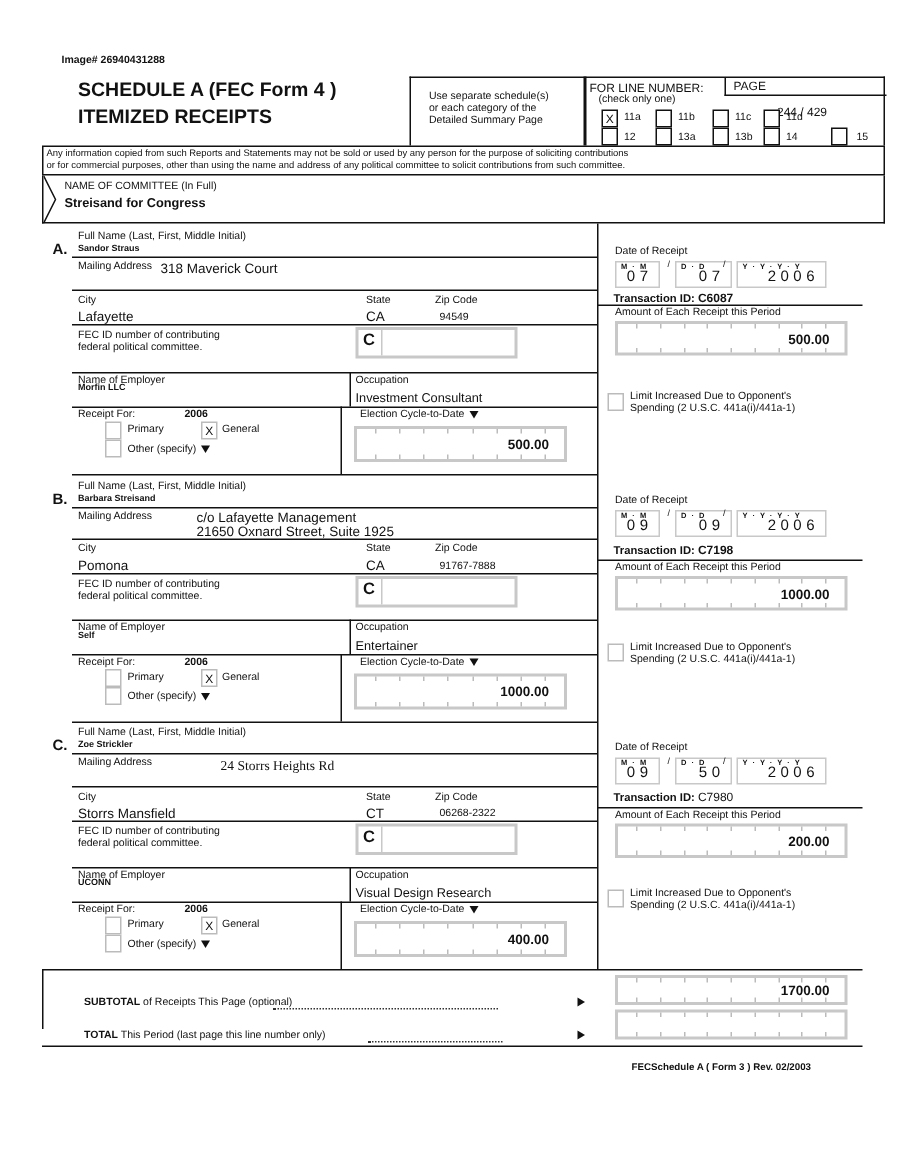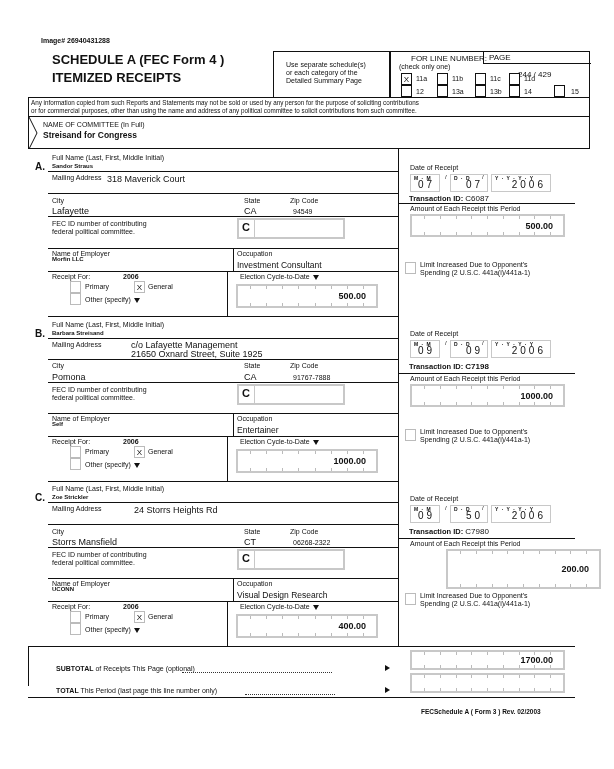--- a/index.html
+++ b/index.html
@@ -41,21 +41,21 @@
 <div class="abs bold" style="left:52px;top:52px;font-size:13px;">SCHEDULE A (FEC Form 4   )</div>
 <div class="abs bold" style="left:52px;top:70px;font-size:13px;">ITEMIZED RECEIPTS</div>
 
 <div class="abs" style="left:273px;top:51px;width:117px;height:46px;border:1px solid #111;border-bottom:none;">
   <div class="abs" style="left:12px;top:9px;font-size:7px;line-height:8px;">Use separate schedule(s)</div>
   <div class="abs" style="left:12px;top:17px;font-size:7px;line-height:8px;">or each category of the</div>
   <div class="abs" style="left:12px;top:25px;font-size:7px;line-height:8px;">Detailed Summary Page</div>
 </div>
 
 <div class="abs" style="left:390px;top:51px;width:200px;height:46px;border:1px solid #111;border-bottom:none;">
-  <div class="abs" style="left:20px;top:2px;font-size:8px;">FOR LINE NUMBER:</div>
+  <div class="abs" style="left:2px;top:2px;font-size:8px;">FOR LINE NUMBER:</div>
   <div class="abs" style="left:8px;top:11px;font-size:7px;">(check only one)</div>
   <div class="abs" style="left:92px;top:0;width:108px;height:12px;border-left:1px solid #111;border-bottom:1px solid #111;">
     <span class="abs" style="left:5px;top:1px;font-size:8px;">PAGE</span>
     <span class="abs" style="left:34px;top:18px;font-size:8px;">244 / 429</span>
   </div>
 
   <div class="chk dark" style="left:10px;top:21px;">X</div>
   <span class="abs" style="left:25px;top:23px;font-size:7px;">11a</span>
   <div class="chk dark" style="left:46px;top:21px;"></div>
   <span class="abs" style="left:61px;top:23px;font-size:7px;">11b</span>
@@ -162,21 +162,21 @@
   <span class="slash" style="left:445px;top:174px;">/</span>
   <div class="datebox" style="left:450px;top:174px;width:38px;">
       <span class="hdr">D · D</span>
       <span class="dv">07</span>
     </div>
   <span class="slash" style="left:482px;top:174px;">/</span>
   <div class="datebox" style="left:491px;top:174px;width:60px;">
       <span class="hdr">Y · Y · Y · Y</span>
       <span class="dv">2006</span>
     </div>
-  <div class="abs bold" style="left:409px;top:194px;font-size:7.5px;"><span>Transaction ID:</span> <span style="font-weight:normal;font-size:8px;">C6087</span></div>
+  <div class="abs bold" style="left:409px;top:194px;font-size:7.5px;"><span>Transaction ID:</span> <span style="font-weight:bold;font-size:8px;">C6087</span></div>
   <div class="thin-h" style="left:398px;top:203px;width:177px;"></div>
   <div class="lbl" style="left:410px;top:205px;">Amount of Each Receipt this Period</div>
   <div class="moneybox" style="left:410px;top:214px;width:155px;height:23px;">
     <div class="ticks-top">
         <span></span>
         <span></span>
         <span></span>
         <span></span>
         <span></span>
         <span></span>
@@ -313,21 +313,21 @@
   <div class="lbl" style="left:420px;top:428px;">Limit Increased Due to Opponent's</div>
   <div class="lbl" style="left:420px;top:436px;">Spending (2 U.S.C. 441a(i)/441a-1)</div>
 </div>
 
 <div>
   <div class="lbl" style="left:52px;top:485px;">Full Name (Last, First, Middle Initial)</div>
   <div class="abs bold" style="left:35px;top:492px;font-size:10px;">C.</div>
   <div class="tiny" style="left:52px;top:494px;">Zoe Strickler</div>
   <div class="line-h" style="left:48px;top:502px;width:350px;"></div>
   <div class="lbl" style="left:52px;top:505px;">Mailing Address</div>
-  <div class="val" style="left:134px;top:505px;">24 Storrs Heights Rd</div>
+  <div class="val" style="left:147px;top:505px;font-family:Liberation Serif, serif;">24 Storrs Heights Rd</div>
   <div class="thin-h" style="left:48px;top:524px;width:350px;"></div>
   <div class="lbl" style="left:52px;top:528px;">City</div>
   <div class="lbl" style="left:244px;top:528px;">State</div>
   <div class="lbl" style="left:290px;top:528px;">Zip Code</div>
   <div class="val" style="left:52px;top:537px;">Storrs Mansfield</div>
   <div class="val" style="left:244px;top:537px;">CT</div>
   <div class="abs" style="left:293px;top:539px;font-size:7px;">06268-2322</div>
   <div class="thin-h" style="left:48px;top:547px;width:350px;"></div>
   <div class="lbl" style="left:52px;top:551px;">FEC ID number of contributing</div>
   <div class="lbl" style="left:52px;top:559px;">federal political committee.</div>
@@ -387,21 +387,21 @@
       <span class="dv">50</span>
     </div>
   <span class="slash" style="left:482px;top:505px;">/</span>
   <div class="datebox" style="left:491px;top:505px;width:60px;">
       <span class="hdr">Y · Y · Y · Y</span>
       <span class="dv">2006</span>
     </div>
   <div class="abs bold" style="left:409px;top:527px;font-size:7.5px;"><span>Transaction ID:</span> <span style="font-weight:normal;font-size:8px;">C7980</span></div>
   <div class="thin-h" style="left:398px;top:538px;width:177px;"></div>
   <div class="lbl" style="left:410px;top:540px;">Amount of Each Receipt this Period</div>
-  <div class="moneybox" style="left:410px;top:549px;width:155px;height:40px;margin-left:36px;">
+  <div class="moneybox" style="left:410px;top:549px;width:155px;height:23px;">
     <div class="ticks-top">
         <span></span>
         <span></span>
         <span></span>
         <span></span>
         <span></span>
         <span></span>
         <span></span>
         <span></span>
         <span></span>

